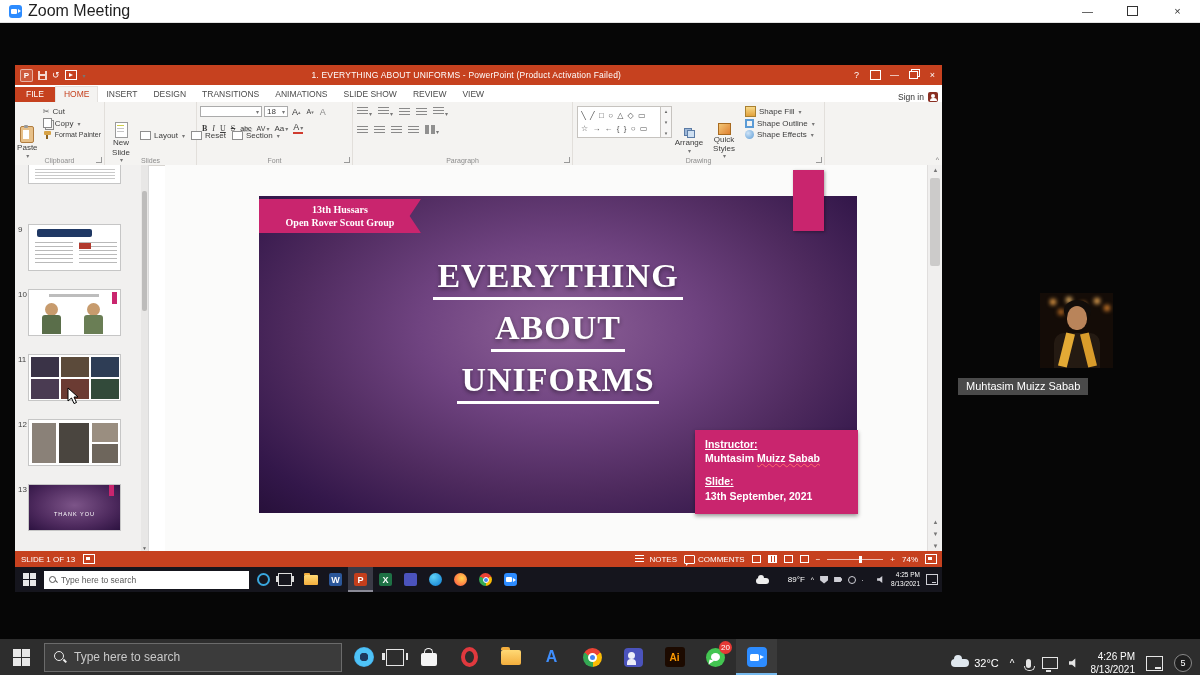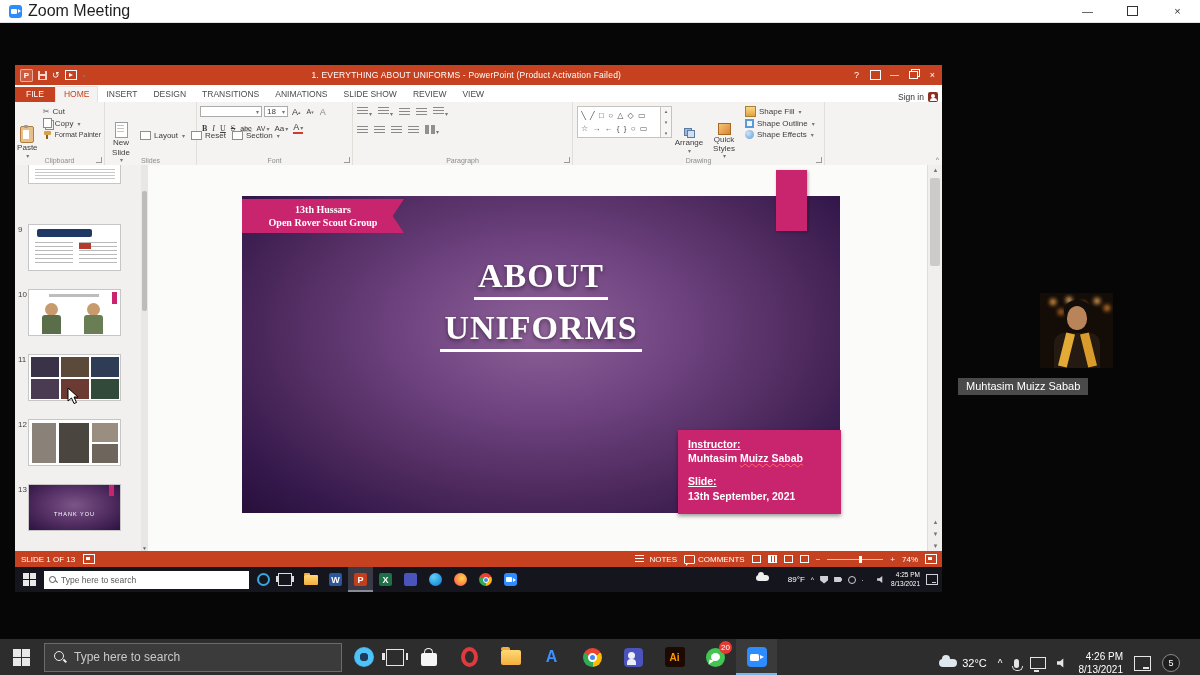--- a/index.html
+++ b/index.html
@@ -90,21 +90,21 @@
   
   .thumbs{position:absolute;left:0;top:100px;width:133px;height:386px;background:#f1f0ef;border-right:1px solid #dadada;}
   .tnum{position:absolute;left:3px;font-size:8px;color:#444;}
   .thumb{position:absolute;left:13px;width:93px;height:47px;background:#fff;border:1px solid #c6c6c6;box-sizing:border-box;overflow:hidden;}
   .tscroll{position:absolute;right:0;top:0;width:7px;height:100%;background:#e8e7e6;}
   .tscroll .tthumb{position:absolute;left:1px;top:26px;width:5px;height:120px;background:#bdbcbb;border-radius:2px;}
   .tscroll .tdown{position:absolute;bottom:0;left:0;width:7px;text-align:center;font-size:5px;color:#666;}
   .ph{position:absolute;}
 
   
-  .canvas{position:absolute;left:133px;top:100px;width:779px;height:386px;background:#fbfbfa;}
+  .canvas{position:absolute;left:150px;top:100px;width:779px;height:386px;background:#fbfbfa;}
   .slide{position:absolute;left:94px;top:31px;width:598px;height:317px;background:radial-gradient(ellipse at 50% 42%,#8d6197 0%,#6f4380 33%,#4e2a5e 63%,#33174a 86%,#27103a 100%);}
   .banner{position:absolute;left:94px;top:34px;width:162px;height:34px;background:var(--pink);color:#fff;font-family:"Liberation Serif",serif;font-weight:bold;font-size:10px;line-height:1.35;display:flex;flex-direction:column;align-items:center;justify-content:center;clip-path:polygon(0 0,100% 0,93% 50%,100% 100%,0 100%);box-shadow:0 2px 3px rgba(0,0,0,.4);}
   .pinktab{position:absolute;left:628px;top:5px;width:31px;height:61px;background:var(--pink);box-shadow:1px 1px 3px rgba(0,0,0,.35);}
   .stitle{position:absolute;left:94px;top:92px;width:598px;text-align:center;color:#fff;font-family:"Liberation Serif",serif;font-weight:bold;font-size:34px;letter-spacing:1px;}
   .stitle .ln{display:inline-block;border-bottom:3px solid #fff;padding:0 4px 2px;margin-bottom:9px;text-shadow:0 2px 4px rgba(0,0,0,.45);}
   .infobox{position:absolute;left:530px;top:265px;width:163px;height:84px;background:var(--pink);color:#fff;font-size:10.5px;font-weight:bold;padding:7px 10px;box-sizing:border-box;line-height:1.35;box-shadow:0 2px 4px rgba(0,0,0,.4);}
   .ul{text-decoration:underline;}
   .wavy{text-decoration:underline wavy #ff6b6b;text-decoration-thickness:1px;}
 
   
@@ -197,21 +197,21 @@
   .teams::before{content:"";position:absolute;left:4px;top:4px;width:7px;height:7px;border-radius:50%;background:#fff;opacity:.9;}
   .teams::after{content:"";position:absolute;left:3px;bottom:2px;width:9px;height:6px;border-radius:4px 4px 0 0;background:#fff;opacity:.9;}
   .aiicon{width:20px;height:20px;border-radius:3px;background:#1c0a00;color:#ff9a00;font-size:10px;font-weight:bold;display:flex;align-items:center;justify-content:center;}
   .gchat{width:19px;height:19px;border-radius:50%;background:#43c551;position:relative;}
   .gchat::before{content:"";position:absolute;left:5px;top:5px;width:9px;height:8px;border-radius:50%;background:#fff;}
   .gchat::after{content:"";position:absolute;left:3px;bottom:2px;border-top:5px solid #fff;border-right:5px solid transparent;transform:rotate(12deg);}
   .badge{position:absolute;right:4px;top:2px;min-width:13px;height:13px;border-radius:7px;background:#e53935;color:#fff;font-size:8px;display:flex;align-items:center;justify-content:center;padding:0 2px;box-sizing:border-box;}
   .hzoom{width:20px;height:20px;border-radius:4px;background:#2D8CFF;position:relative;}
   .hzoom::before{content:"";position:absolute;left:3.5px;top:6.5px;width:9px;height:7px;background:#fff;border-radius:1.5px;}
   .hzoom::after{content:"";position:absolute;left:13.5px;top:7.5px;border-left:4px solid #fff;border-top:2.5px solid transparent;border-bottom:2.5px solid transparent;}
-  .htray{margin-left:auto;display:flex;align-items:center;gap:11px;padding-right:20px;font-size:11px;margin-top:12px;}
+  .htray{margin-left:auto;display:flex;align-items:center;gap:11px;padding-right:8px;font-size:11px;margin-top:12px;}
   .hcloud{width:18px;height:8px;background:#dfe7ee;border-radius:5px;position:relative;display:inline-block;}
   .hcloud::before{content:"";position:absolute;left:3px;top:-4px;width:8px;height:8px;background:#dfe7ee;border-radius:50%;}
   .hmic{width:5px;height:9px;background:#e5e5e5;border-radius:3px;position:relative;display:inline-block;}
   .hmic::after{content:"";position:absolute;left:-2px;bottom:-3px;width:9px;height:4px;border:1px solid #e5e5e5;border-top:none;border-radius:0 0 5px 5px;}
   .hdisp{width:14px;height:10px;border:1.5px solid #e5e5e5;position:relative;display:inline-block;}
   .hdisp::after{content:"";position:absolute;left:3px;bottom:-4px;width:5px;height:2px;background:#e5e5e5;}
   .hvol{width:11px;height:10px;background:#e5e5e5;clip-path:polygon(0 32%,32% 32%,62% 5%,62% 95%,32% 68%,0 68%);display:inline-block;}
   .hclock{display:flex;flex-direction:column;align-items:flex-end;font-size:10px;line-height:1.3;}
   .hnotif{width:15px;height:13px;border:1.5px solid #e5e5e5;position:relative;display:inline-block;}
   .hnotif::after{content:"";position:absolute;right:1px;bottom:1px;width:6px;height:1.5px;background:#e5e5e5;}
@@ -500,20 +500,21 @@
       <div class="slide"></div>
 
       <div class="pinktab"></div>
 
       <div class="banner">
         <span>13th Hussars</span>
         <span>Open Rover Scout Group</span>
       </div>
 
       <div class="stitle">
+        <div><span class="ln">EVERYTHING</span></div>
         <div><span class="ln">ABOUT</span></div>
         <div><span class="ln">UNIFORMS</span></div>
       </div>
 
       <div class="infobox">
         <div><span class="ul">Instructor:</span></div>
         <div><span>Muhtasim</span> <span class="wavy">Muizz Sabab</span></div>
         <div style="height:9px;"></div>
         <div><span class="ul">Slide:</span></div>
         <div><span>13th September, 2021</span></div>
@@ -588,21 +589,21 @@
       <span class="sapp">
           <span class="circ" style="width:13px;height:13px;background:radial-gradient(circle at 60% 40%,#ffd54f,#ff7043 70%,#7b1fa2);"></span>
         </span>
       <span class="sapp">
           <span class="chrome"></span>
         </span>
       <span class="sapp">
           <span class="zoomapp"></span>
         </span>
       <div class="stray">
-        <span style="display:flex;align-items:flex-start;gap:19px;">
+        <span style="display:flex;align-items:flex-end;gap:19px;">
             <span class="cloud"></span>
             <span>89°F</span>
           </span>
         <span style="font-size:7px;">^</span>
         <span class="ti shield"></span>
         <span class="ti batt"></span>
         <span class="ti globe"></span>
         <span class="ti net"></span>
         <span class="ti vol"></span>
         <span class="sclock">

